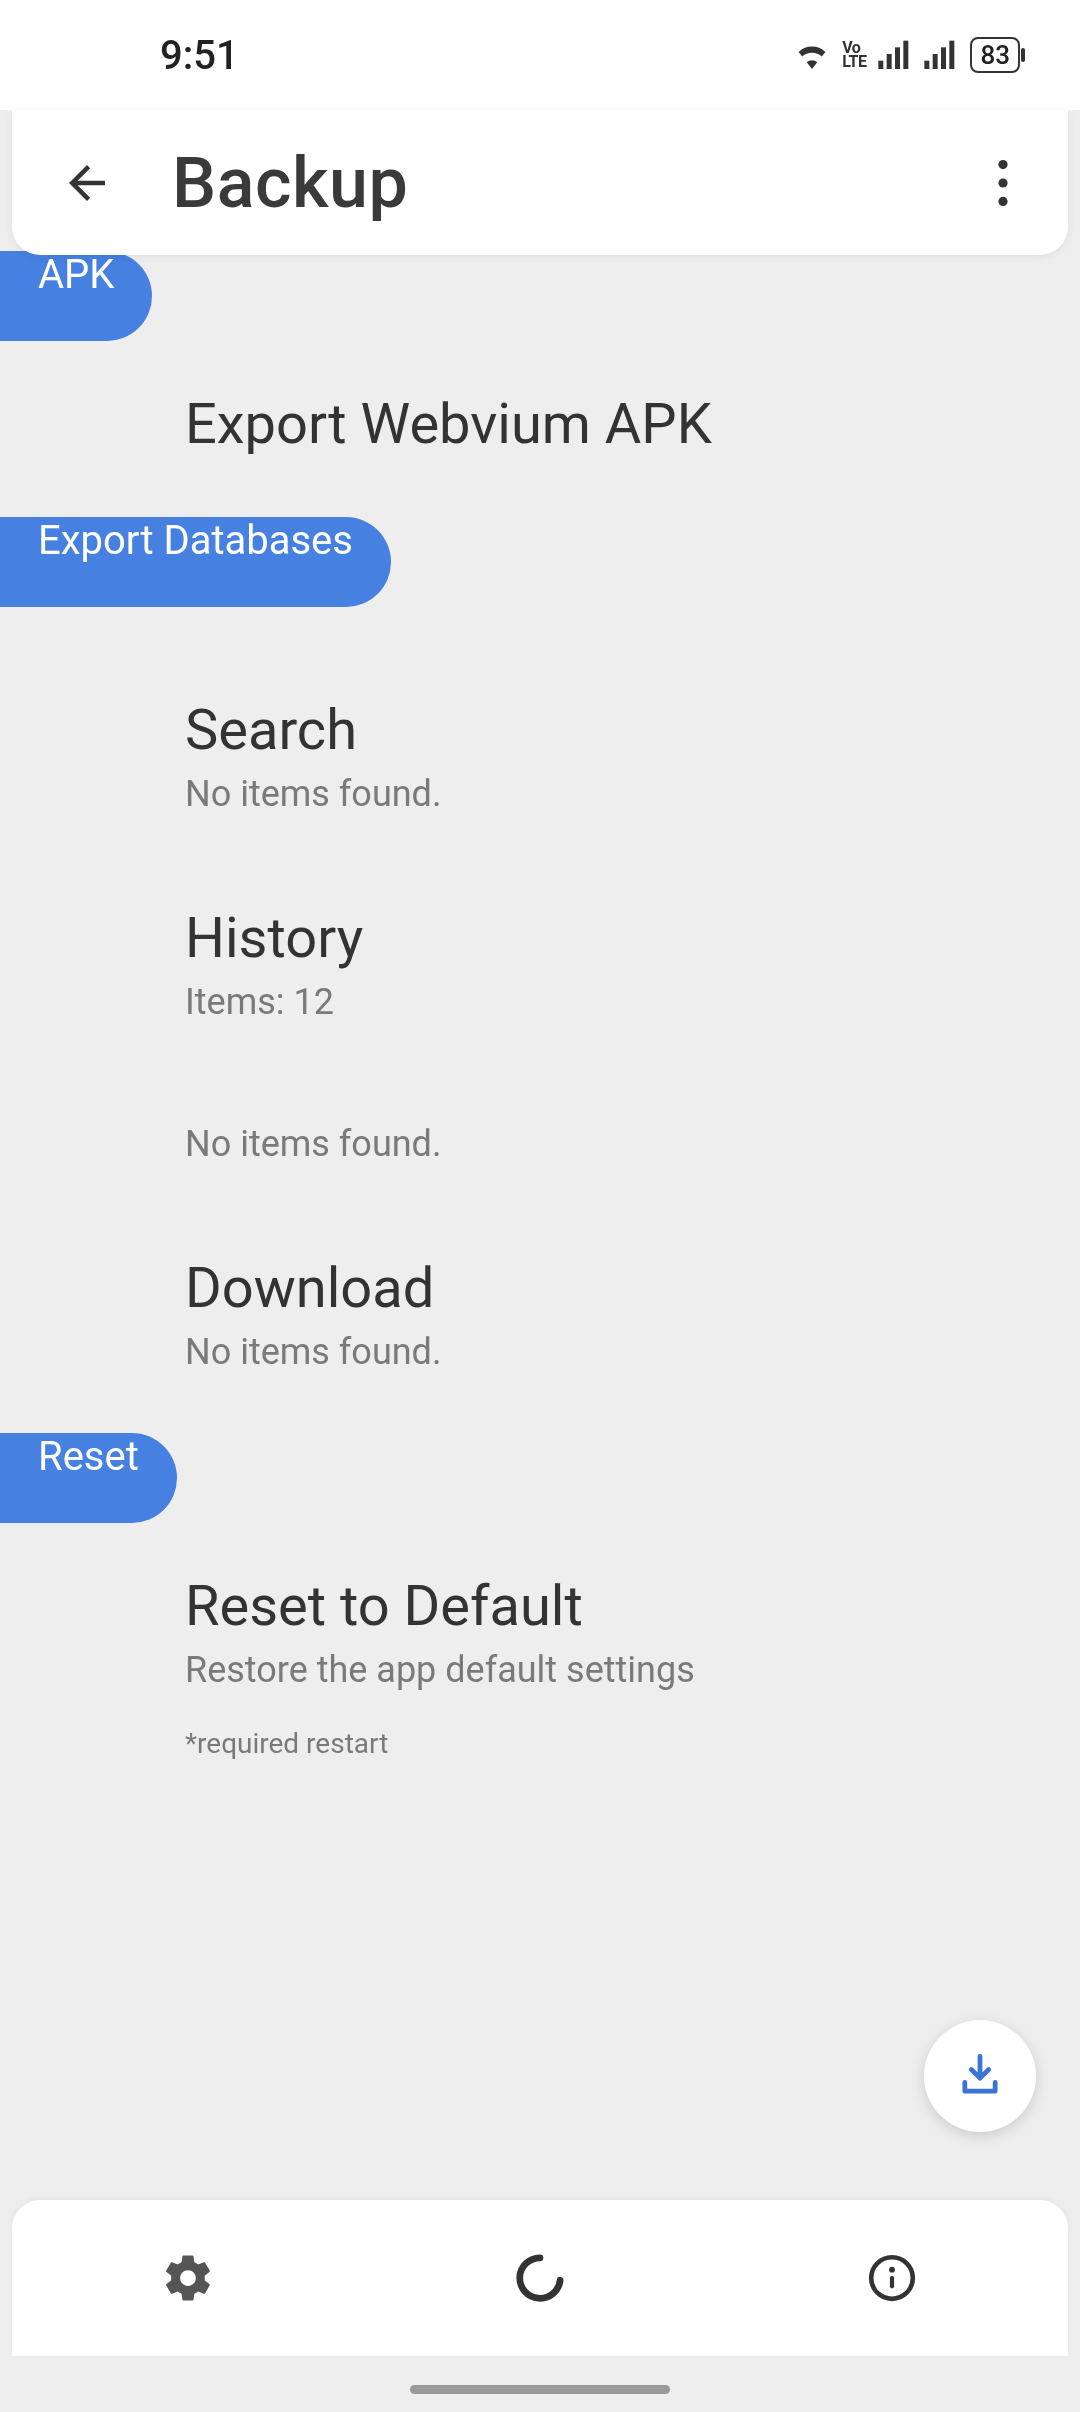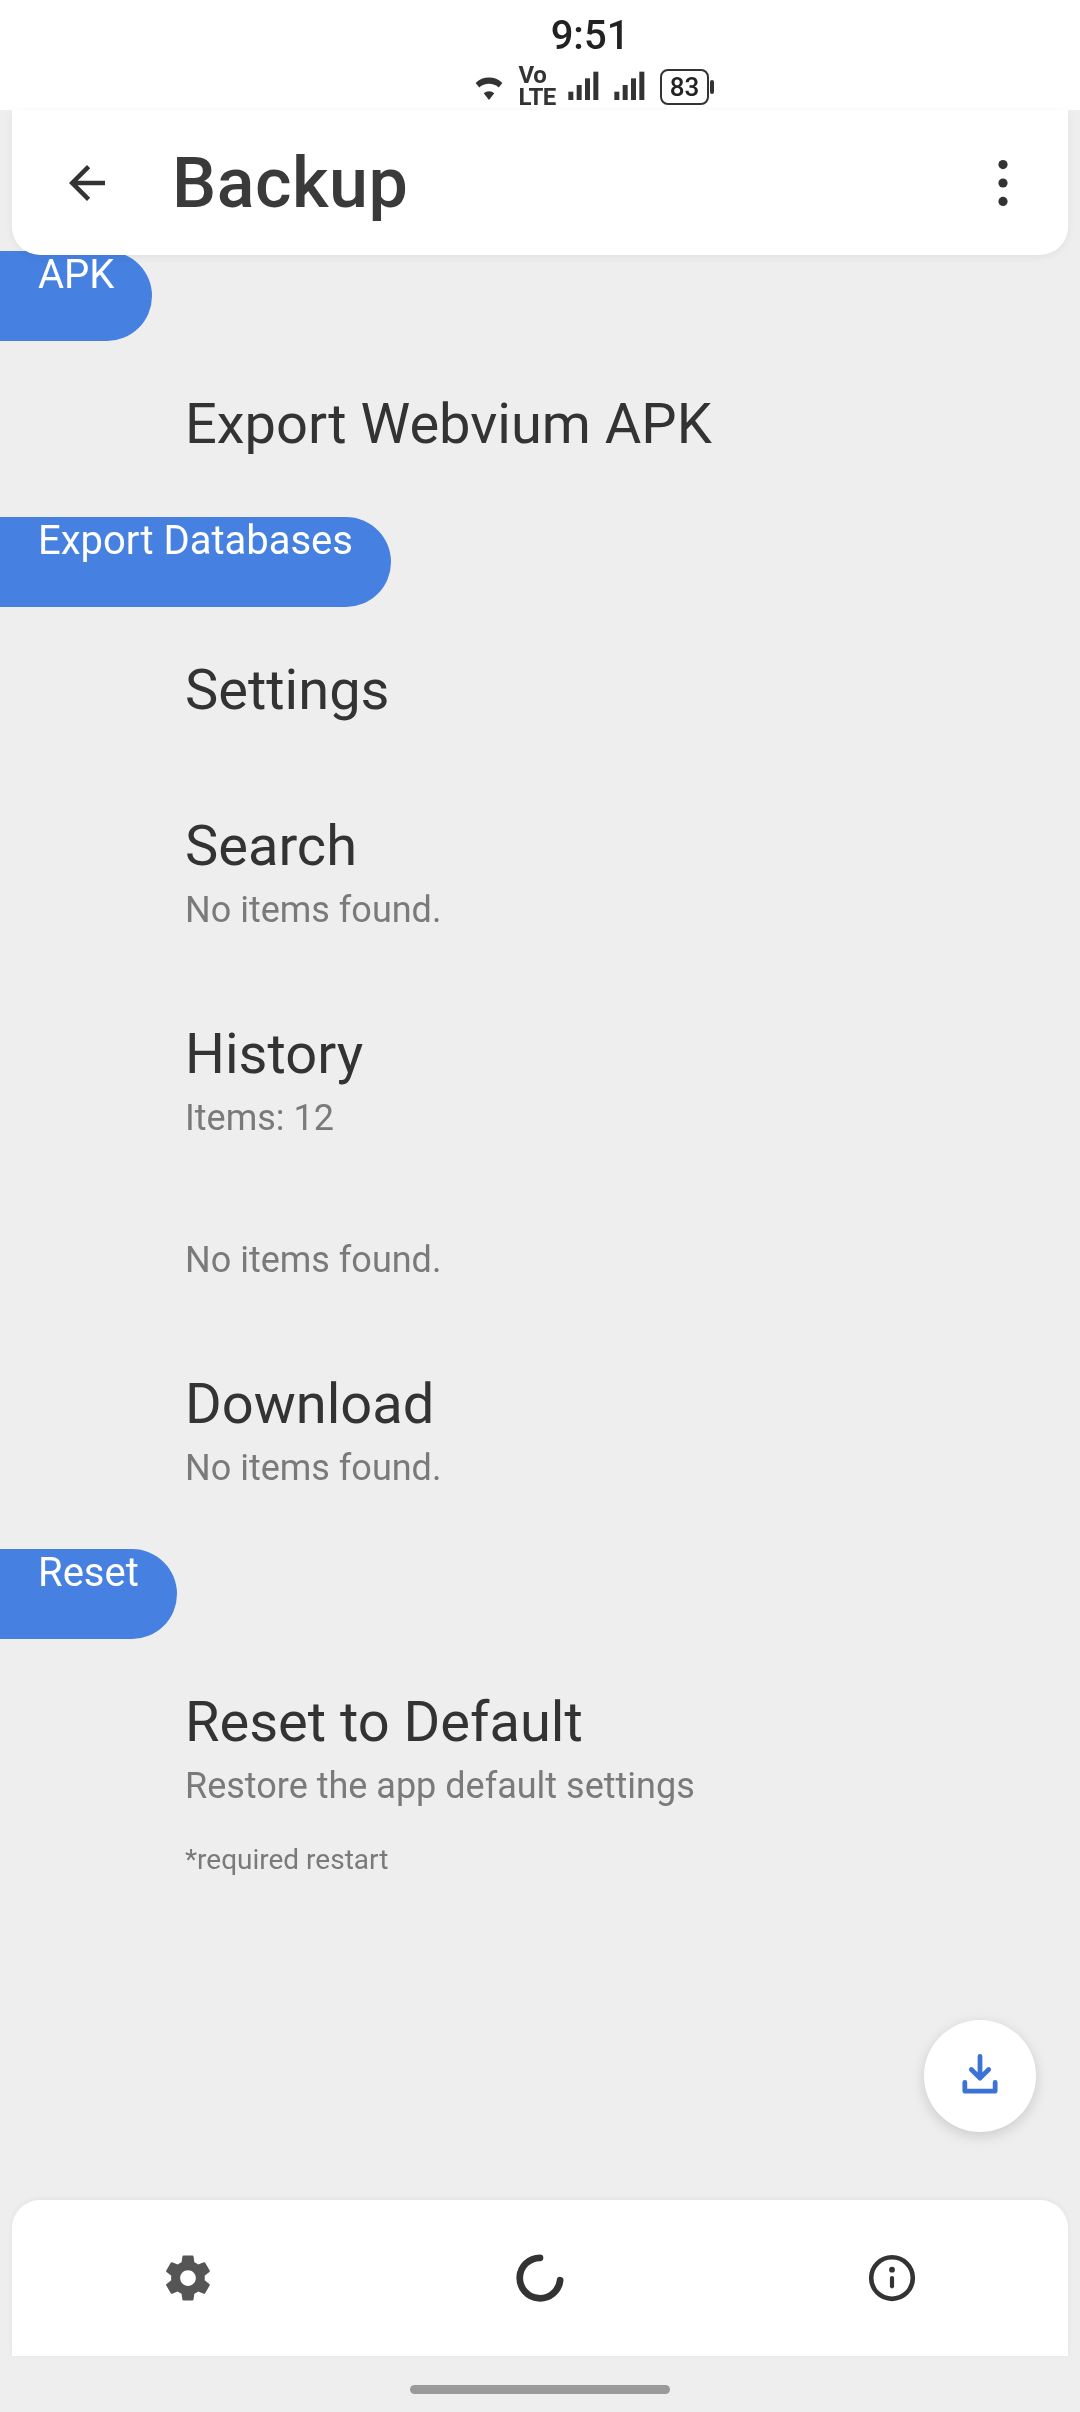--- a/index.html
+++ b/index.html
@@ -9,25 +9,24 @@
     font-family: -apple-system, BlinkMacSystemFont, "Segoe UI", Roboto, sans-serif;
     background: #eeeeee;
     overflow: hidden;
   }
   .status-bar {
     height: 110px;
     background: #ffffff;
     display: flex;
     align-items: center;
     justify-content: space-between;
-    padding: 12px 60px 0 160px;
+    padding: 0 60px 0 160px;
     font-size: 40px;
     font-weight: 500;
     color: #222;
-    flex-direction: column;
   }
   .status-right {
     display: flex;
     align-items: center;
     gap: 12px;
   }
   .app-bar {
     background: #ffffff;
     height: 145px;
     display: flex;
@@ -170,21 +169,21 @@
 <body>
 
 <div class="status-bar">
   <span>9:51</span>
   <div class="status-right">
     <span>
       <svg width="36" height="30" viewBox="0 0 24 20">
           <path d="M12 20l-3.5-4.5c1-0.9 2.2-1.4 3.5-1.4s2.5 0.5 3.5 1.4L12 20zm-6.5-8.3l-2.4-3C5.5 6.1 8.6 5 12 5s6.5 1.1 8.9 3.7l-2.4 3C16.7 10 14.4 9.2 12 9.2s-4.7 0.8-6.5 2.5z" fill="#333"></path>
         </svg>
     </span>
-    <span style="font-size:24px;font-weight:700;line-height:0.9;letter-spacing:-0.5px;color:#333">Vo<br>LTE</span>
+    <span style="font-size:16px;font-weight:700;line-height:0.9;letter-spacing:-0.5px;color:#333">Vo<br>LTE</span>
     <span>
       <svg width="34" height="30" viewBox="0 0 20 18">
           <rect x="0" y="13" width="3" height="5" fill="#333"></rect>
           <rect x="5" y="9" width="3" height="9" fill="#333"></rect>
           <rect x="10" y="5" width="3" height="13" fill="#333"></rect>
           <rect x="15" y="1" width="3" height="17" fill="#333"></rect>
         </svg>
     </span>
     <span>
       <svg width="34" height="30" viewBox="0 0 20 18">
@@ -223,23 +222,20 @@
   </div>
 
   <div class="list-item">
     <div class="item-title">Export Webvium APK</div>
   </div>
 
   <div class="section-chip chip-export">
     <span>Export Databases</span>
   </div>
 
-  <div class="list-item">
-    <div class="item-title">Settings</div>
-  </div>
 
   <div class="item-gap"></div>
 
   <div class="list-item">
     <div class="item-title">Search</div>
     <div class="item-sub">No items found.</div>
   </div>
 
   <div class="item-gap"></div>
 

